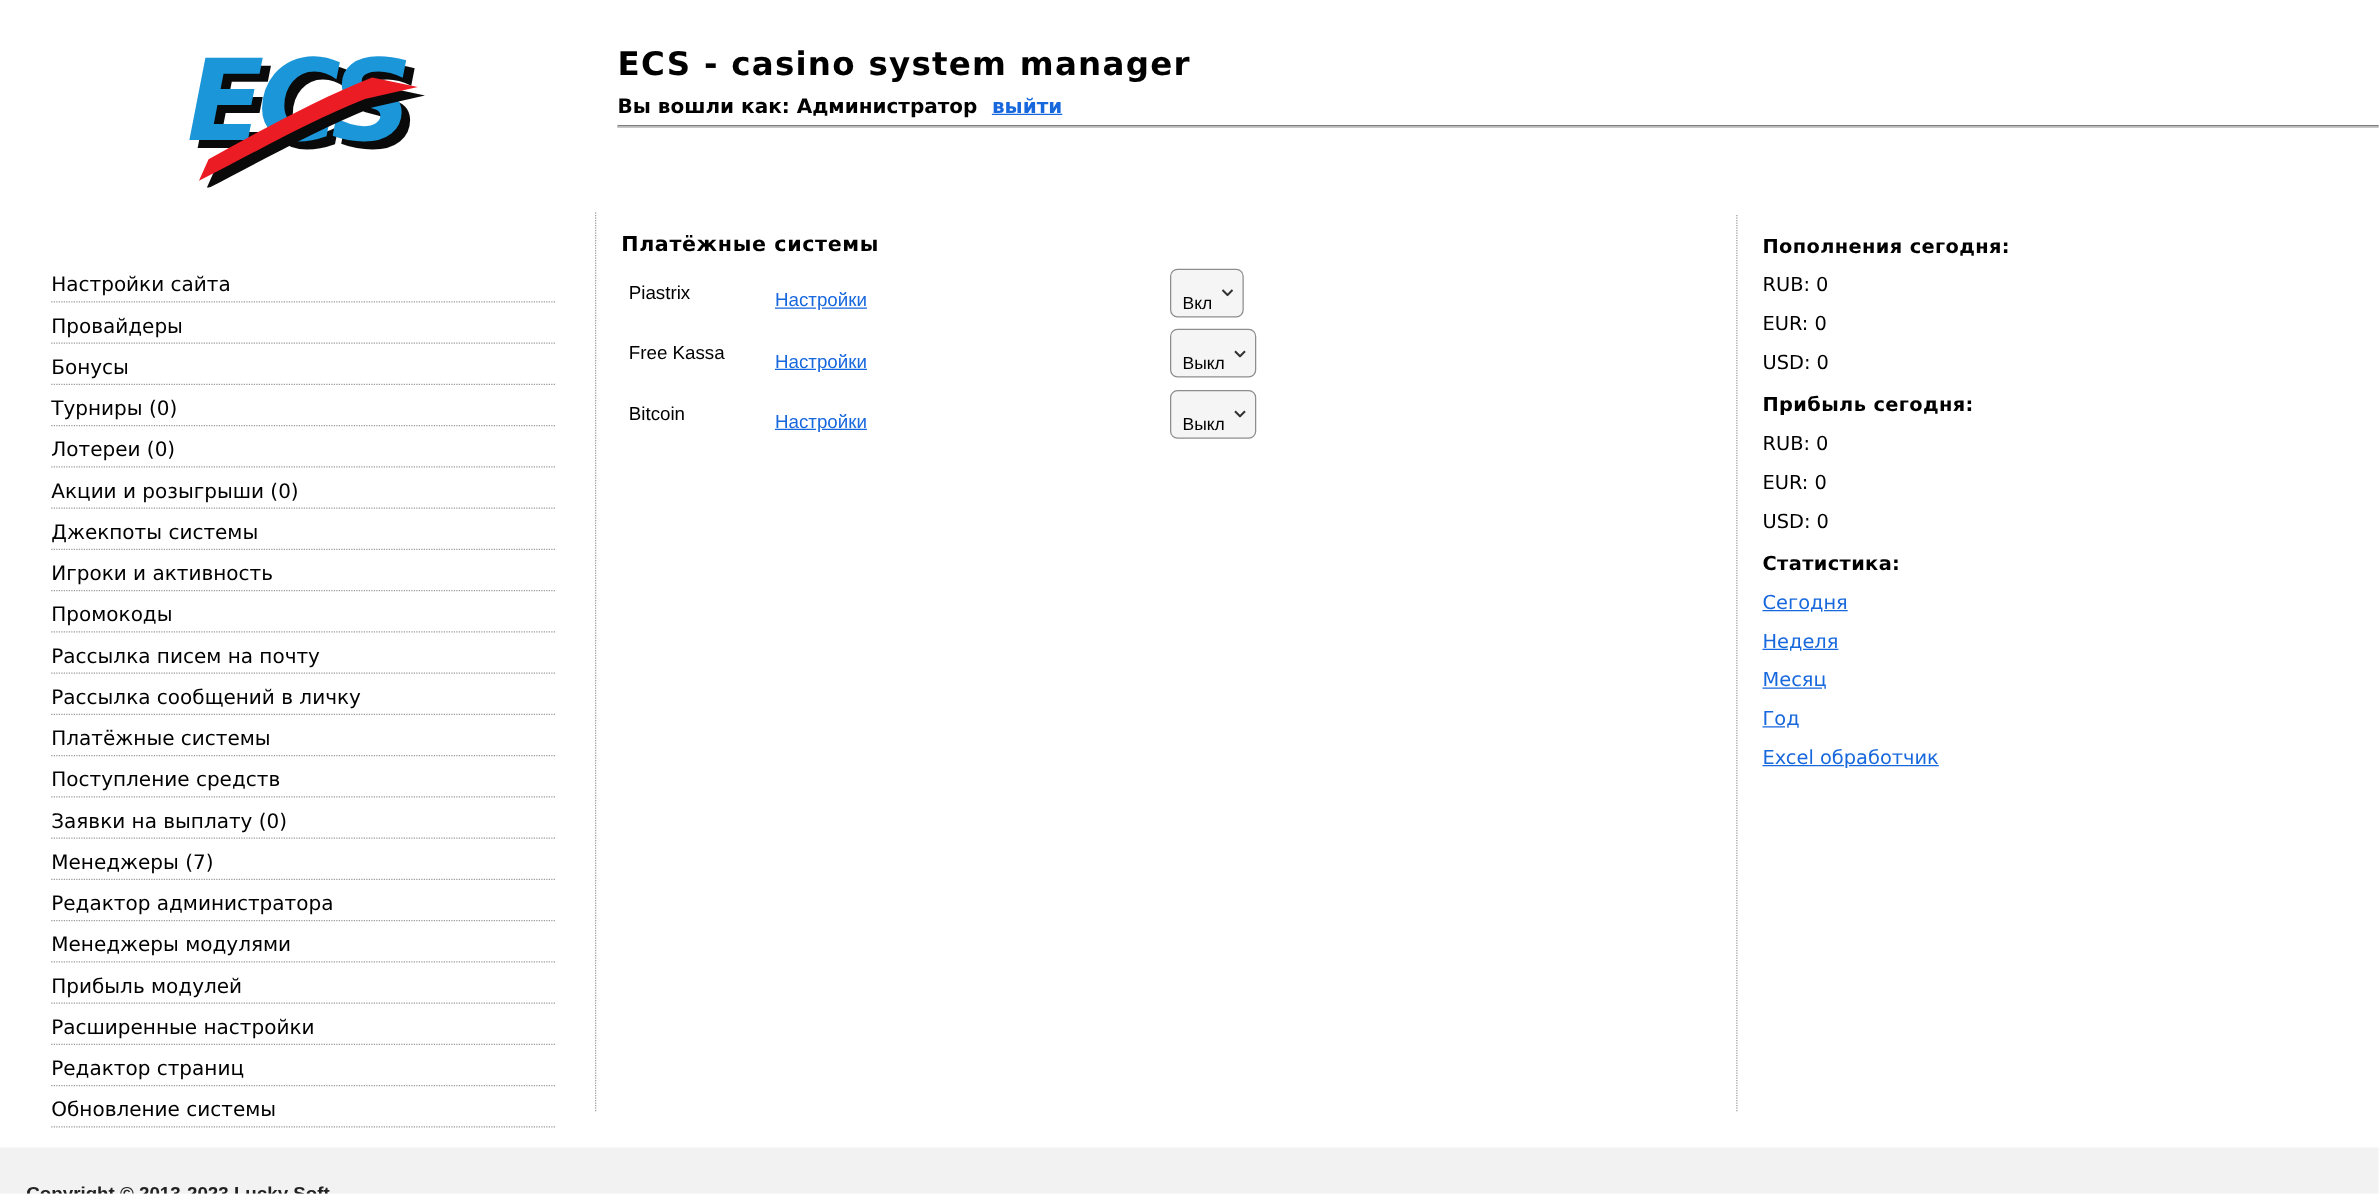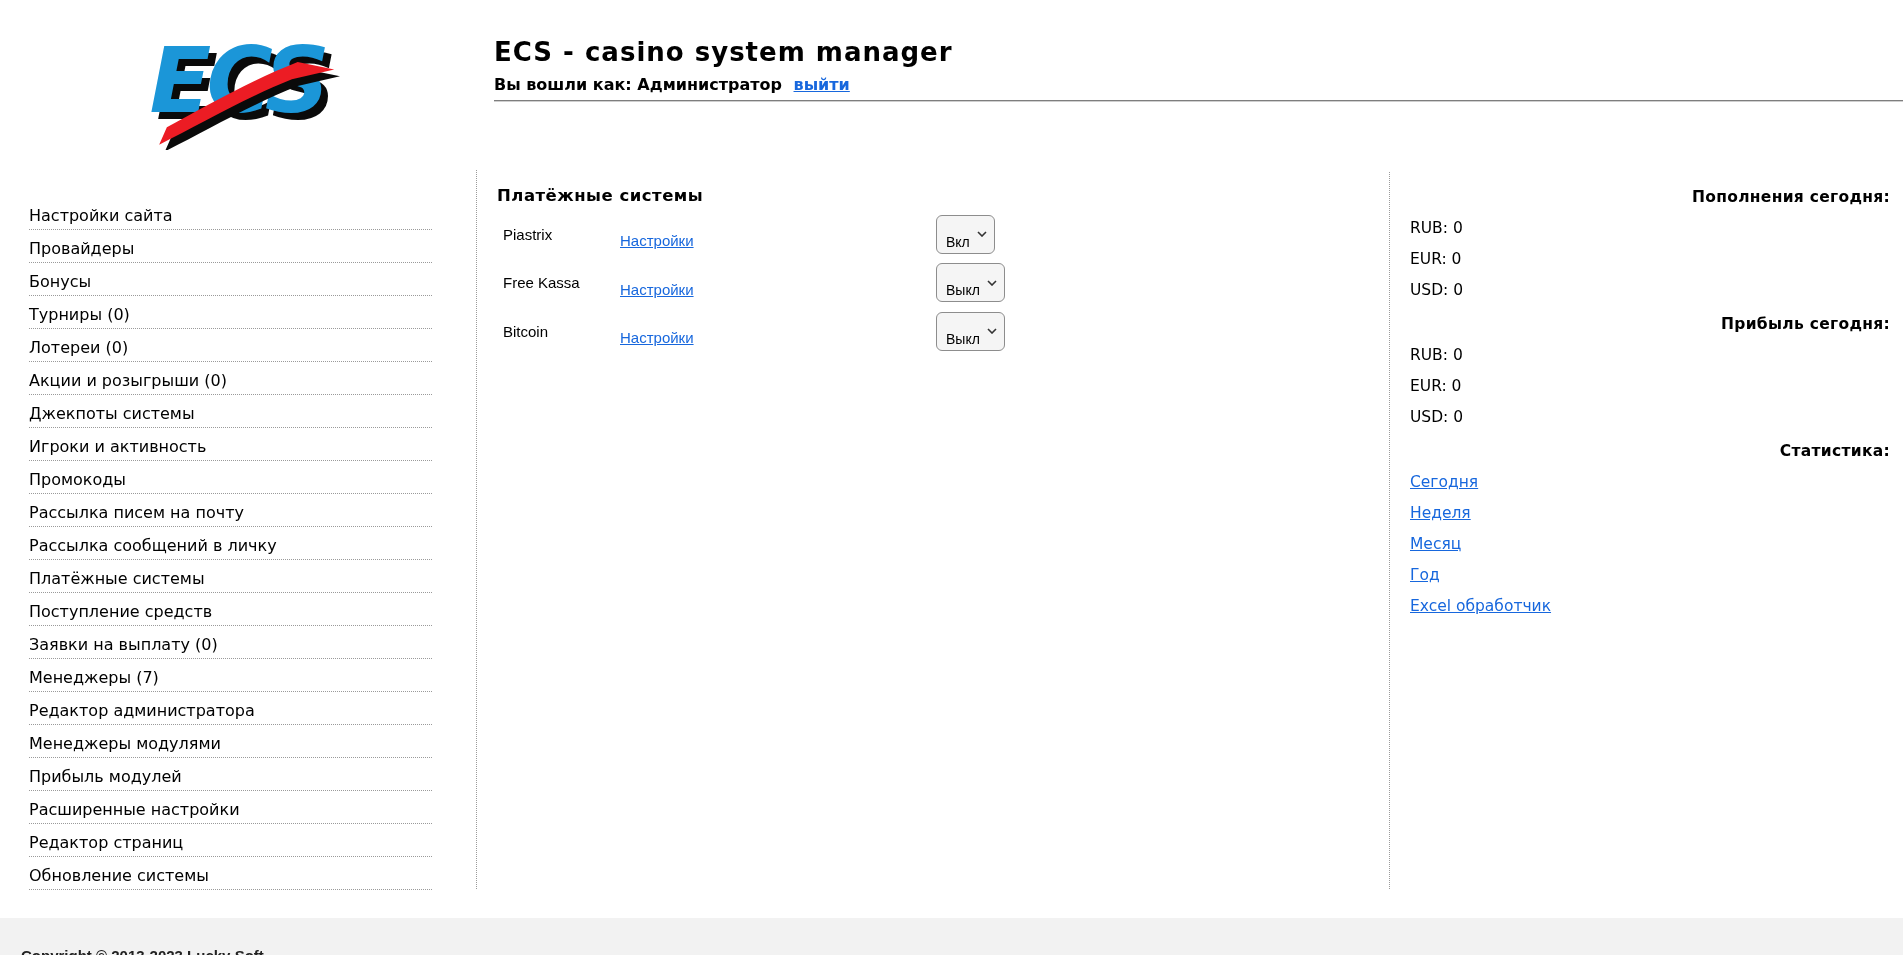--- a/index.html
+++ b/index.html
@@ -28,21 +28,21 @@
   }
   .login-line .logout{margin-left:6px;font-weight:bold;}
   .header-rule{
     position:absolute;left:494px;top:100px;width:1409px;height:2px;
     background:#7e7e7e;border-bottom:1px solid #cfcfcf;
   }
 
   
   .sidebar{
     position:absolute;left:25px;top:193px;width:403px;
-    list-style:none;margin:4px;padding:0;font-size:16px;
+    list-style:none;margin:16px;padding:0;font-size:16px;
   }
   .sidebar li{
     padding:11px 0 5px 0;line-height:16px;
     border-bottom:1px dotted #9a9a9a;cursor:pointer;white-space:nowrap;
   }
 
   
   .vsep{position:absolute;width:0;border-left:1px dotted #9a9a9a;}
   .vsep1{left:476px;top:170px;height:719px;}
   .vsep2{left:1389px;top:172px;height:717px;}
@@ -59,21 +59,21 @@
   .state-select{
     -webkit-appearance:none;appearance:none;
     font-family:"Liberation Sans",sans-serif;font-size:14px;color:#000;
     background:#f5f5f5;border:1px solid #8d8d8d;border-radius:6px;
     padding:18px 24px 3px 9px;line-height:16px;cursor:pointer;
   }
   .chevron{position:absolute;right:8px;top:50%;margin-top:-3px;width:10px;height:6px;pointer-events:none;}
 
   
   .rightcol{position:absolute;left:1410px;top:182px;width:480px;font-size:15.5px;}
-  .r-header{height:31px;line-height:31px;font-weight:bold;letter-spacing:0.3px;text-align:right;}
+  .r-header{height:31px;line-height:31px;font-weight:bold;letter-spacing:0.3px;}
   .r-line{height:31px;line-height:31px;}
   .gap{margin-top:3px;}
 
   
   .footer{
     position:absolute;left:0;bottom:0;width:1903px;height:37px;
     background:var(--footer-bg,#f2f2f2);overflow:hidden;
   }
   .footer-text{
     position:absolute;left:21px;top:29px;

